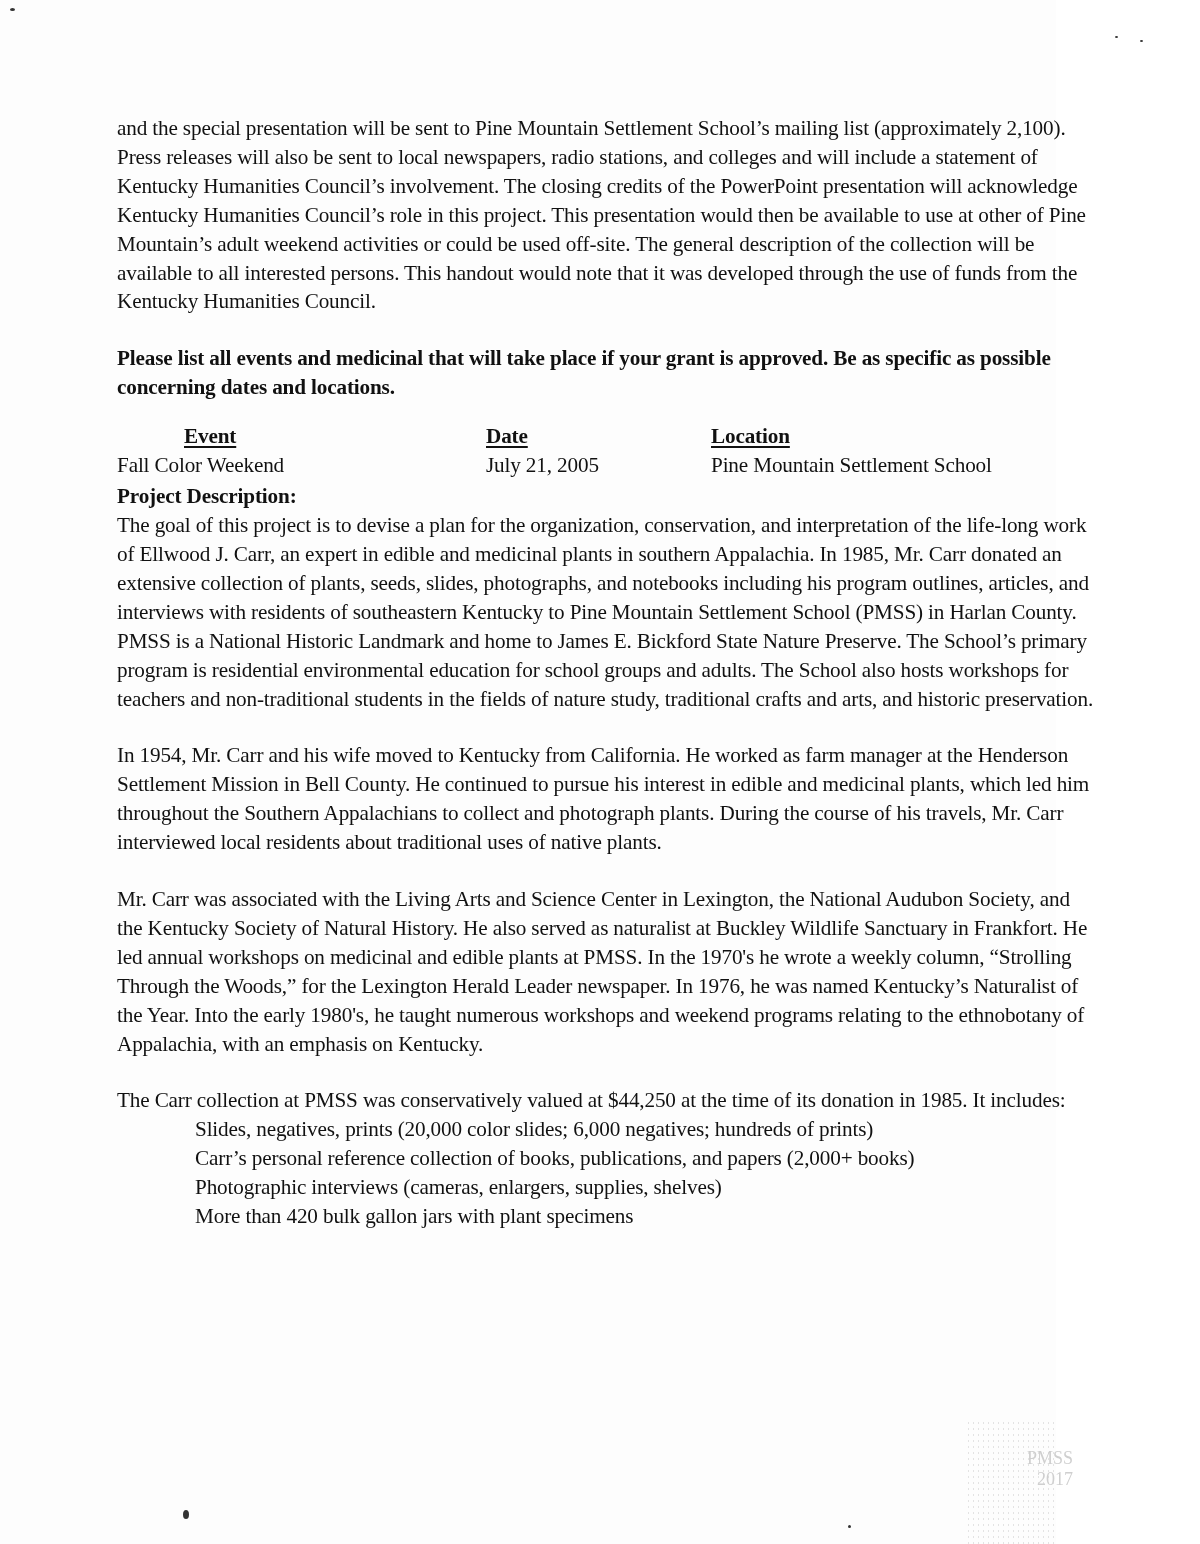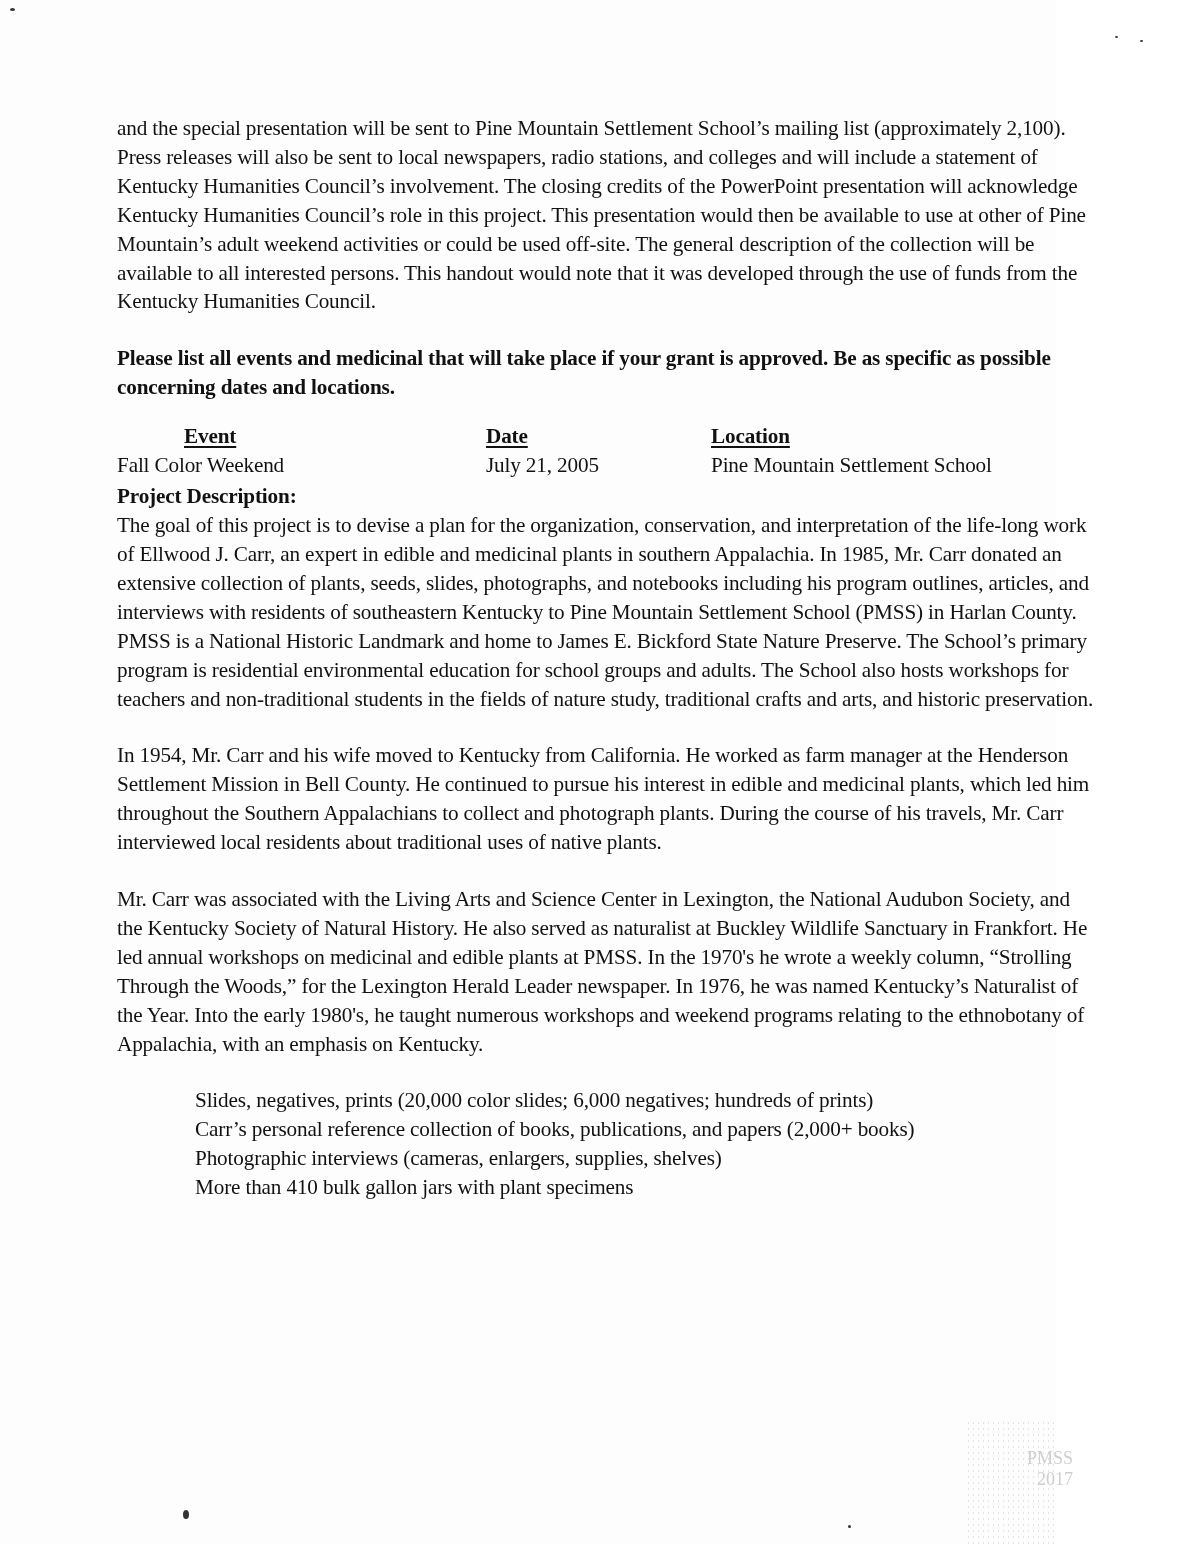--- a/index.html
+++ b/index.html
@@ -105,26 +105,27 @@
       <div class="ev-col location">
         <span class="hdr">Location</span>
         <span>Pine Mountain Settlement School</span>
       </div>
     </div>
 
     <p class="proj-title">Project Description:</p>
     <p class="para">The goal of this project is to devise a plan for the organization, conservation, and interpretation of the life-long work of Ellwood J. Carr, an expert in edible and medicinal plants in southern Appalachia.  In 1985, Mr. Carr donated an extensive collection of plants, seeds, slides, photographs, and notebooks including his program outlines, articles, and interviews with residents of southeastern Kentucky to Pine Mountain Settlement School (PMSS) in Harlan County.  PMSS is a National Historic Landmark and home to James E. Bickford State Nature Preserve.  The School’s primary program is residential environmental education for school groups and adults.  The School also hosts workshops for teachers and non-traditional students in the fields of nature study, traditional crafts and arts, and historic preservation.</p>
     <p class="para">In 1954, Mr. Carr and his wife moved to Kentucky from California.  He worked as farm manager at the Henderson Settlement Mission in Bell County.  He continued to pursue his interest in edible and medicinal plants, which led him throughout the Southern Appalachians to collect and photograph plants.  During the course of his travels, Mr. Carr interviewed local residents about traditional uses of native plants.</p>
     <p class="para">Mr. Carr was associated with the Living Arts and Science Center in Lexington, the National Audubon Society, and the Kentucky Society of Natural History.  He also served as naturalist at Buckley Wildlife Sanctuary in Frankfort.  He led annual workshops on medicinal and edible plants at PMSS.  In the 1970's he wrote a weekly column, “Strolling Through the Woods,” for the Lexington Herald Leader newspaper.  In 1976, he was named Kentucky’s Naturalist of the Year.  Into the early 1980's, he taught numerous workshops and weekend programs relating to the ethnobotany of Appalachia, with an emphasis on Kentucky.</p>
+    <p>The Carr collection at PMSS was conservatively valued at $44,250 at the time of its donation in 1985.  It includes:</p>
 
     <ul class="list">
       <li>Slides, negatives, prints (20,000 color slides; 6,000 negatives; hundreds of prints)</li>
       <li>Carr’s personal reference collection of books, publications, and papers (2,000+ books)</li>
       <li>Photographic interviews (cameras, enlargers, supplies, shelves)</li>
-      <li>More than 410 bulk gallon jars with plant specimens</li>
+      <li>More than 420 bulk gallon jars with plant specimens</li>
     </ul>
   </div>
 
   <div class="noise-right"></div>
   <div class="watermark">PMSS 2017</div>
 
   <span class="speck" style="left:10px;top:8px;width:5px;height:3px;"></span>
   <span class="speck" style="left:183px;top:1510px;width:6px;height:9px;"></span>
   <span class="speck" style="left:1115px;top:36px;width:3px;height:2px;"></span>
   <span class="speck" style="left:1140px;top:40px;width:3px;height:2px;"></span>

